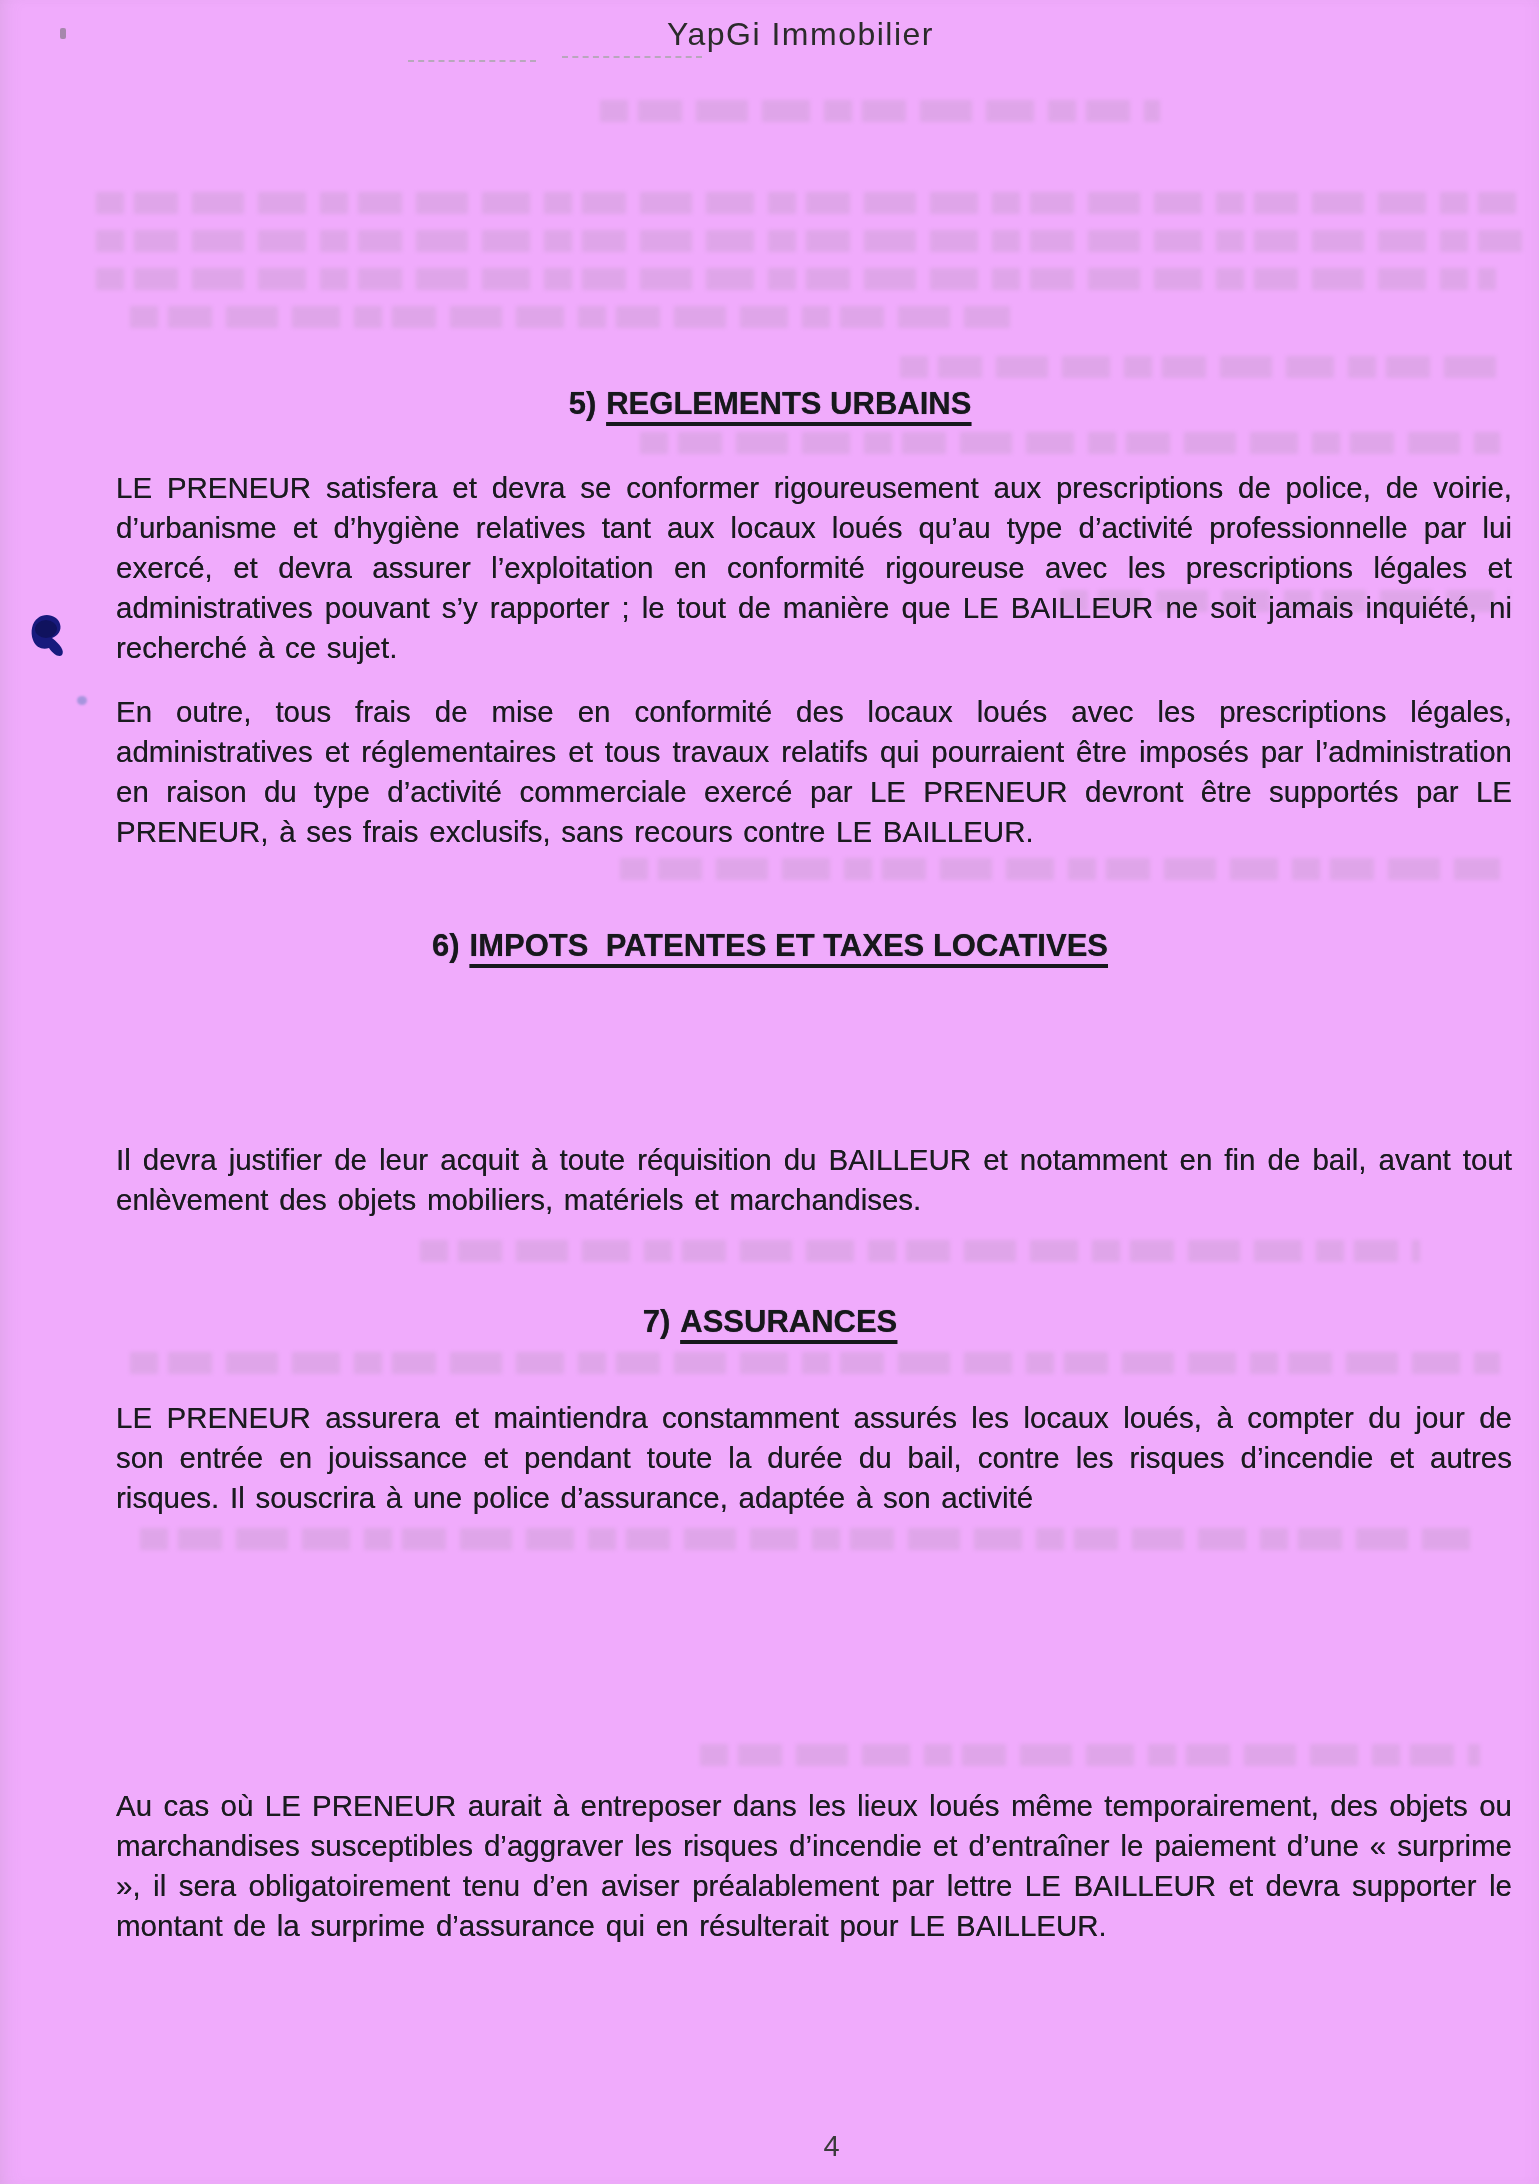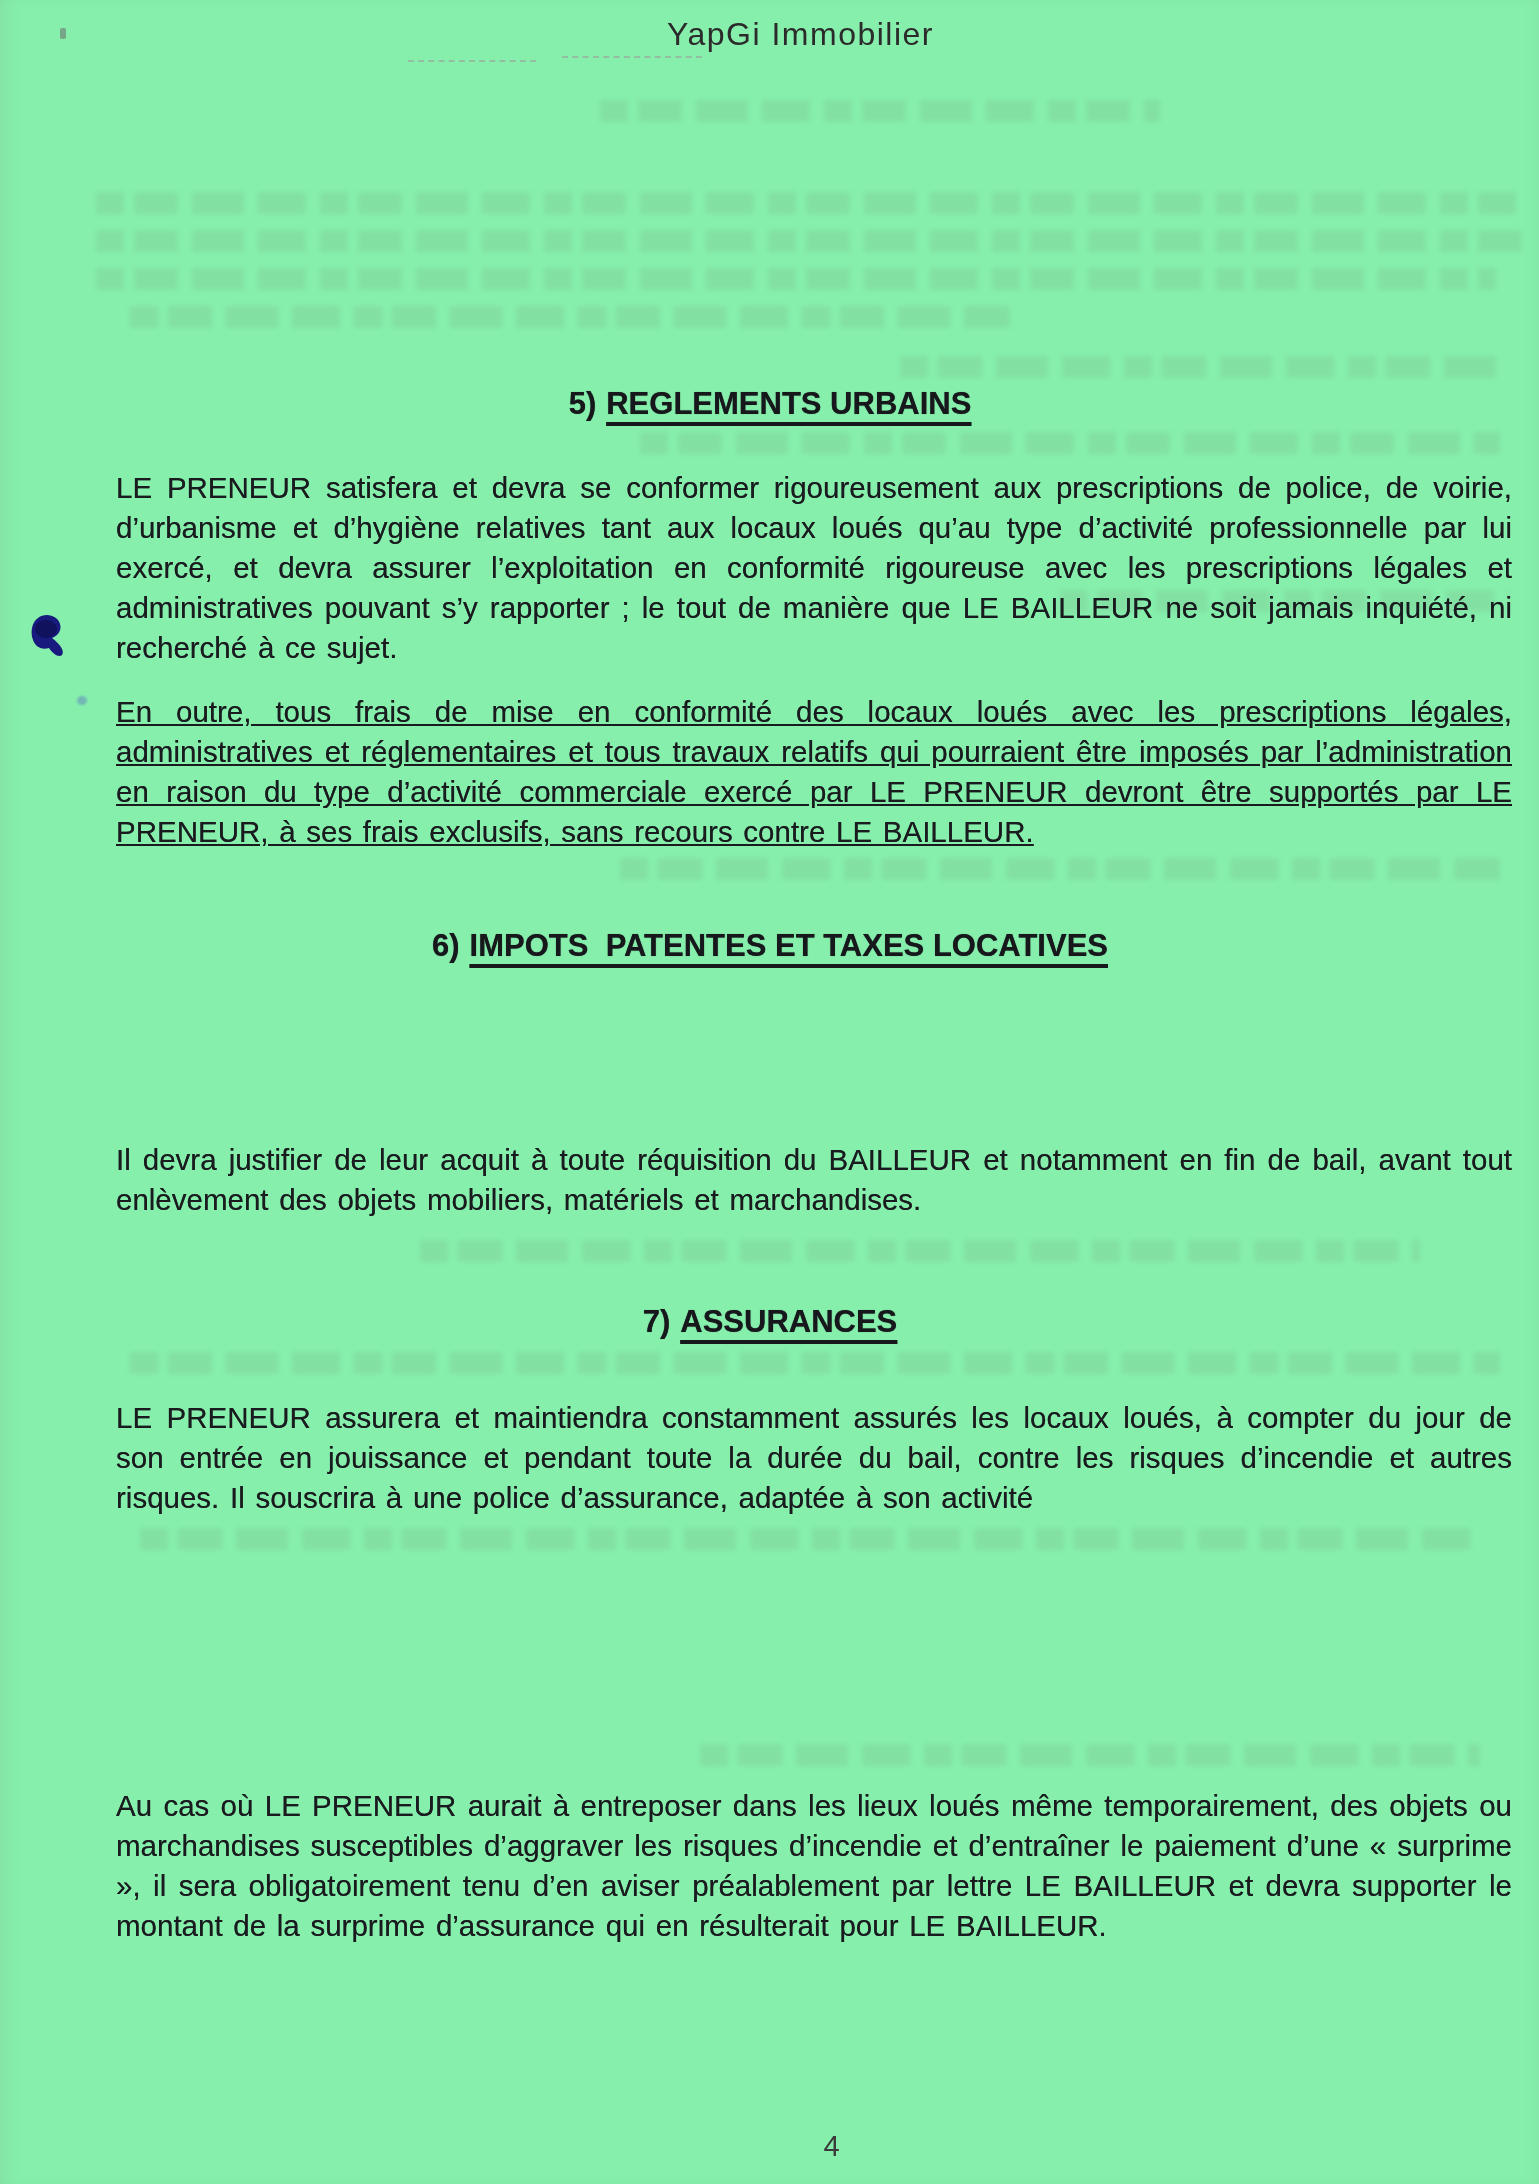--- a/index.html
+++ b/index.html
@@ -3,21 +3,21 @@
 <meta charset="utf-8">
 <style>
   html,body{margin:0;padding:0;}
   body{
     width:1539px;height:2184px;
     background:#f4f4f0;
     font-family:"Liberation Sans", sans-serif;
   }
   .page{
     position:relative;width:1539px;height:2184px;overflow:hidden;
-    background:#86efac;
+    background:#f0abfc;
     box-shadow:inset 14px 0 26px -20px rgba(110,120,110,.30),
                inset -10px 0 22px -18px rgba(110,120,110,.18);
   }
   
   .brand{
     position:absolute;top:16px;left:62px;width:1477px;
     text-align:center;font-size:32px;letter-spacing:1.5px;
     color:#2b2b2b;
   }
   
@@ -92,21 +92,21 @@
       <path d="M14 8 C22 2, 34 6, 36 14 C38 20, 34 26, 28 28 C36 34, 41 41, 38 45 C35 48, 29 44, 25 38 C19 40, 12 38, 9 30 C6 22, 8 12, 14 8 Z" fill="#181a7d"></path>
       <ellipse cx="22" cy="19" rx="11" ry="9" fill="#10125e"></ellipse>
     </svg>
   </div>
   <div class="ink-dot"></div>
 
   <div class="heading" style="top:386px;text-align:center;">
     <span class="num">5)</span><span class="title">REGLEMENTS URBAINS</span>
   </div>
   <p class="para" style="top:468px;">LE PRENEUR satisfera et devra se conformer rigoureusement aux prescriptions de police, de voirie, d’urbanisme et d’hygiène relatives tant aux locaux loués qu’au type d’activité professionnelle par lui exercé, et devra assurer l’exploitation en conformité rigoureuse avec les prescriptions légales et administratives pouvant s’y rapporter ; le tout de manière que LE BAILLEUR ne soit jamais inquiété, ni recherché à ce sujet.</p>
-  <p class="para" style="top:692px;text-decoration:underline;">En outre, tous frais de mise en conformité des locaux loués avec les prescriptions légales, administratives et réglementaires et tous travaux relatifs qui pourraient être imposés par l’administration en raison du type d’activité commerciale exercé par LE PRENEUR devront être supportés par LE PRENEUR, à ses frais exclusifs, sans recours contre LE BAILLEUR.</p>
+  <p class="para" style="top:692px;">En outre, tous frais de mise en conformité des locaux loués avec les prescriptions légales, administratives et réglementaires et tous travaux relatifs qui pourraient être imposés par l’administration en raison du type d’activité commerciale exercé par LE PRENEUR devront être supportés par LE PRENEUR, à ses frais exclusifs, sans recours contre LE BAILLEUR.</p>
 
   <div class="heading" style="top:900px;margin-top:28px;">
     <span class="num">6)</span><span class="title">IMPOTS  PATENTES ET TAXES LOCATIVES</span>
   </div>
   <p class="para" style="top:1140px;">Il devra justifier de leur acquit à toute réquisition du BAILLEUR et notamment en fin de bail, avant tout enlèvement des objets mobiliers, matériels et marchandises.</p>
 
   <div class="heading" style="top:1296px;margin-top:8px;">
     <span class="num">7)</span><span class="title">ASSURANCES</span>
   </div>
   <p class="para" style="top:1398px;">LE PRENEUR assurera et maintiendra constamment assurés les locaux loués, à compter du jour de son entrée en jouissance et pendant toute la durée du bail,  contre les risques d’incendie et autres risques. Il souscrira à une police d’assurance, adaptée à son activité</p>

